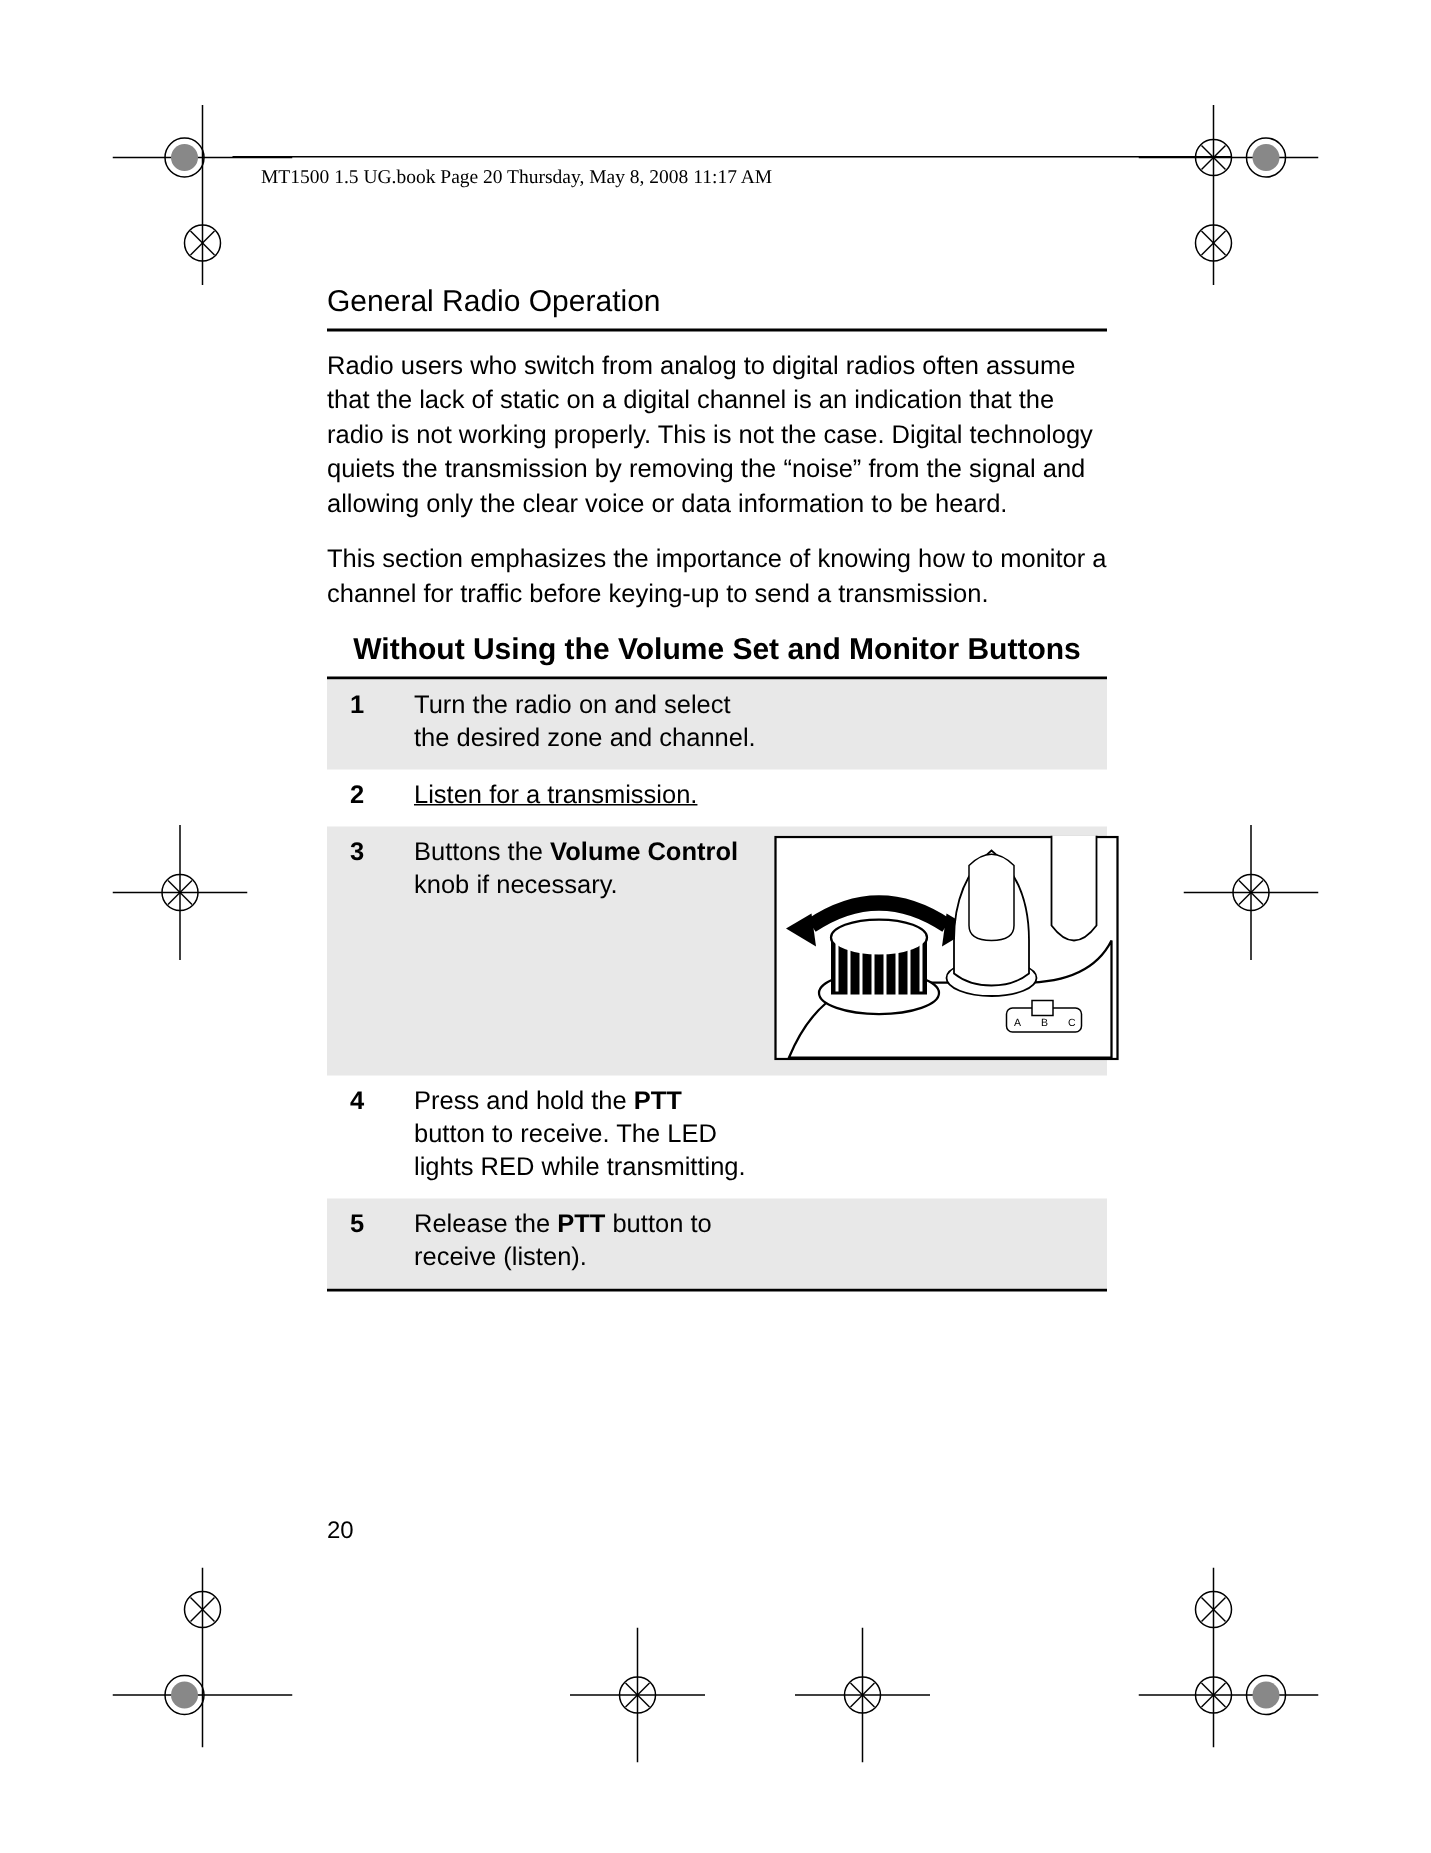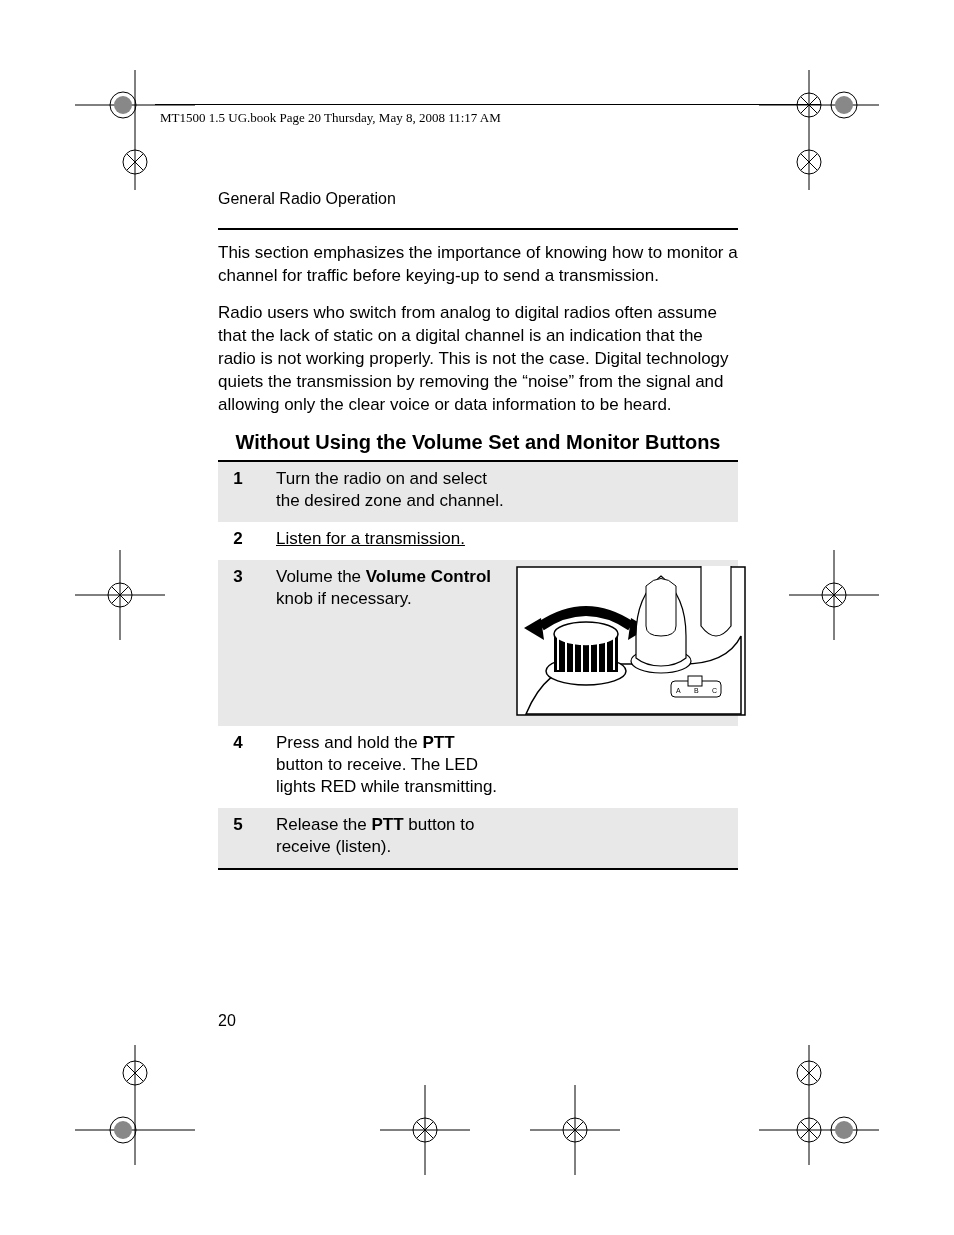--- a/index.html
+++ b/index.html
@@ -19,34 +19,34 @@
   .crop-mark svg { display: block; }
   .header-line {
     position: absolute;
     left: 155px;
     top: 104px;
     width: 666px;
     border-top: 1px solid #000;
   }
   .header-text {
     position: absolute;
-    left: 160px;
+    left: 174px;
     top: 110px;
     font-size: 13px;
     font-family: "Times New Roman", serif;
   }
   .page-content {
     position: absolute;
     left: 218px;
     top: 190px;
     width: 520px;
   }
   .section-label {
-    font-size: 16px;
-    margin-bottom: 20px;
+    font-size: 20px;
+    margin-bottom: 6px;
   }
   .hr-thick {
     border: none;
     border-top: 2.5px solid #000;
     margin: 4px 0 12px 0;
   }
   h2.title {
     font-size: 21px;
     font-weight: bold;
     margin: 0 0 6px 0;
@@ -194,40 +194,40 @@
     <line x1="53" y1="37" x2="37" y2="53" stroke="#000"></line>
   </svg>
 </div>
 
 <div class="header-line"></div>
 <div class="header-text">MT1500 1.5 UG.book  Page 20  Thursday, May 8, 2008  11:17 AM</div>
 
 <div class="page-content">
   <div class="section-label">General Radio Operation</div>
   <hr class="hr-thick">
+  <p class="body">Radio users who switch from analog to digital radios often assume that the lack of static on a digital channel is an indication that the radio is not working properly. This is not the case. Digital technology quiets the transmission by removing the “noise” from the signal and allowing only the clear voice or data information to be heard.</p>
   <p class="body">This section emphasizes the importance of knowing how to monitor a channel for traffic before keying-up to send a transmission.</p>
-  <p class="body">Radio users who switch from analog to digital radios often assume that the lack of static on a digital channel is an indication that the radio is not working properly. This is not the case. Digital technology quiets the transmission by removing the “noise” from the signal and allowing only the clear voice or data information to be heard.</p>
   <h3 class="subtitle">Without Using the Volume Set and Monitor Buttons</h3>
 
   <div class="steps">
 
     <div class="step shaded">
       <div class="step-num">1</div>
       <div class="step-text">Turn the radio on and select the desired zone and channel.</div>
     </div>
 
     <div class="step">
       <div class="step-num">2</div>
       <div class="step-text wide">Listen for a transmission.</div>
     </div>
 
     <div class="step shaded" style="align-items:flex-start;">
       <div class="step-num">3</div>
       <div class="step-text">
-        <span>Volume the </span><span class="bold">Volume Control</span><span> knob if necessary.</span>
+        <span>Buttons the </span><span class="bold">Volume Control</span><span> knob if necessary.</span>
       </div>
       <div class="step-img">
         <svg class="kn-svg" viewBox="0 0 230 150">
           <rect x="1" y="1" width="228" height="148" fill="#fff" stroke="#000" stroke-width="1.5"></rect>
 
           <path d="M10 148 Q 30 100 70 98 L 160 98 Q 210 100 225 70 L 225 148 Z" fill="#fff" stroke="#000" stroke-width="1.5"></path>
 
           <ellipse cx="70" cy="105" rx="40" ry="14" fill="#fff" stroke="#000" stroke-width="1.5"></ellipse>
           <rect x="38" y="68" width="64" height="38" fill="#000"></rect>
           <ellipse cx="70" cy="68" rx="32" ry="12" fill="#fff" stroke="#000" stroke-width="1.5"></ellipse>

